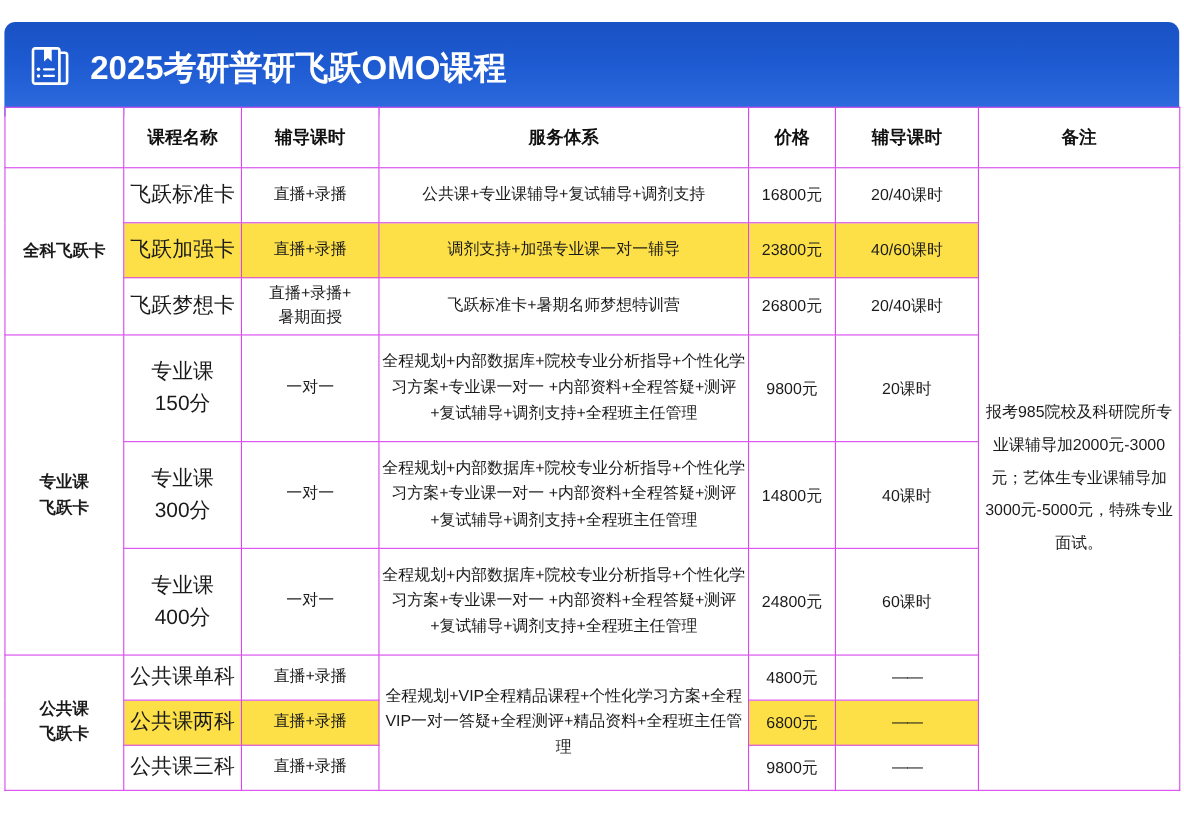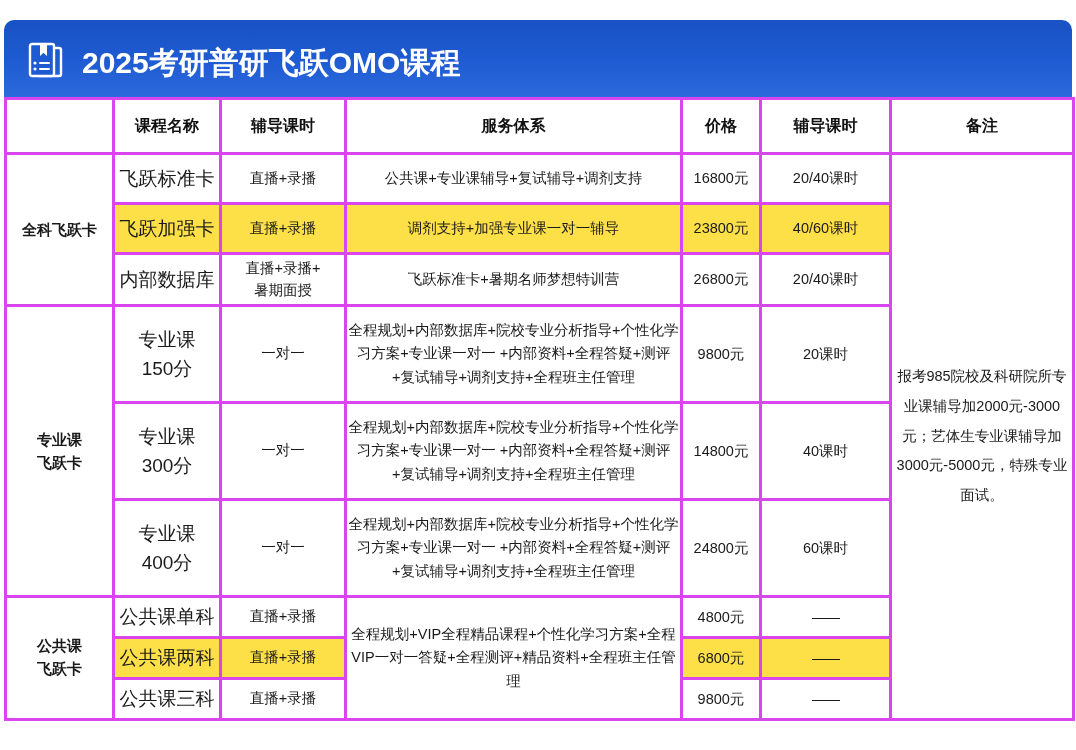--- a/index.html
+++ b/index.html
@@ -35,21 +35,21 @@
 
   
   .tbl-wrap{
     position:absolute;left:4px;top:97px;width:1068px;
   }
   table.main{
     border-collapse:collapse;width:1068px;table-layout:fixed;
     font-size:14.5px;color:#1a1a1a;
   }
   table.main td,table.main th{
-    border:3px solid #d946ef;
+    border:1px solid #d946ef;
     padding:0;
     text-align:center;
     vertical-align:middle;
     background:#ffffff;
     box-sizing:border-box;
   }
   thead th{
     background:#e4ecfb;
     height:55px;
     font-size:16px;font-weight:bold;color:#111;
@@ -150,21 +150,21 @@
           <td class="cremark" rowspan="9">报考985院校及科研院所专业课辅导加2000元-3000元；艺体生专业课辅导加3000元-5000元，特殊专业面试。</td>
         </tr>
         <tr class="r-h2 alt">
           <td class="cname">飞跃加强卡</td>
           <td class="cform">直播+录播</td>
           <td class="csvc">调剂支持+加强专业课一对一辅导</td>
           <td class="cprice">23800元</td>
           <td class="chours">40/60课时</td>
         </tr>
         <tr class="r-h3">
-          <td class="cname plain">内部数据库</td>
+          <td class="cname plain">飞跃梦想卡</td>
           <td class="cform plain" style="white-space: pre-line;">直播+录播+
 暑期面授</td>
           <td class="csvc plain">飞跃标准卡+暑期名师梦想特训营</td>
           <td class="cprice plain">26800元</td>
           <td class="chours plain">20/40课时</td>
         </tr>
 
         <tr class="r-big">
           <td class="group tinted" rowspan="3" style="white-space: pre-line;">专业课
 飞跃卡</td>

